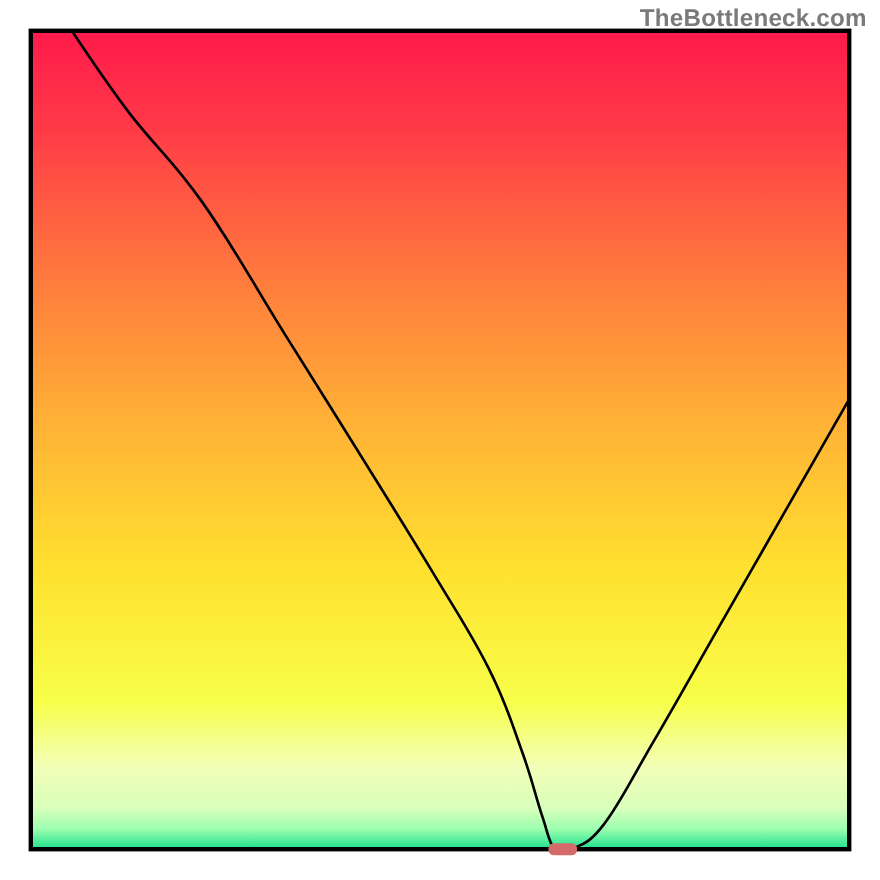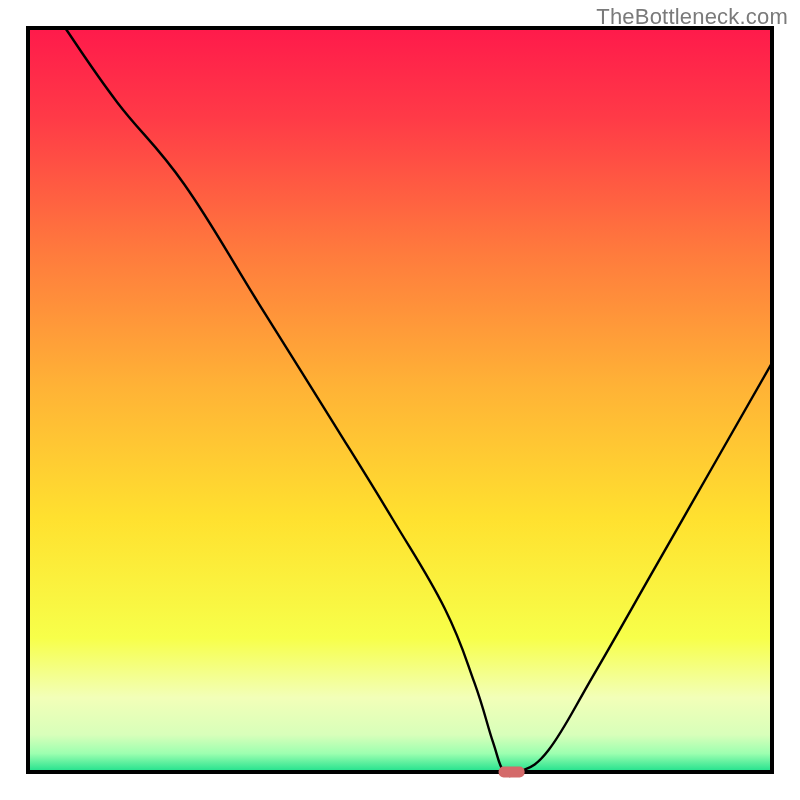--- a/index.html
+++ b/index.html
@@ -13,21 +13,21 @@
   .wrap {
     position: relative;
     width: 800px;
     height: 800px;
   }
   .watermark {
     position: absolute;
     top: 4px;
     right: 12px;
     font-size: 22px;
-    font-weight: 400;
+    font-weight: 700;
     color: #7a7a7a;
     letter-spacing: 0.2px;
     z-index: 10;
   }
   svg.plot {
     position: absolute;
     left: 0;
     top: 0;
     width: 800px;
     height: 800px;

